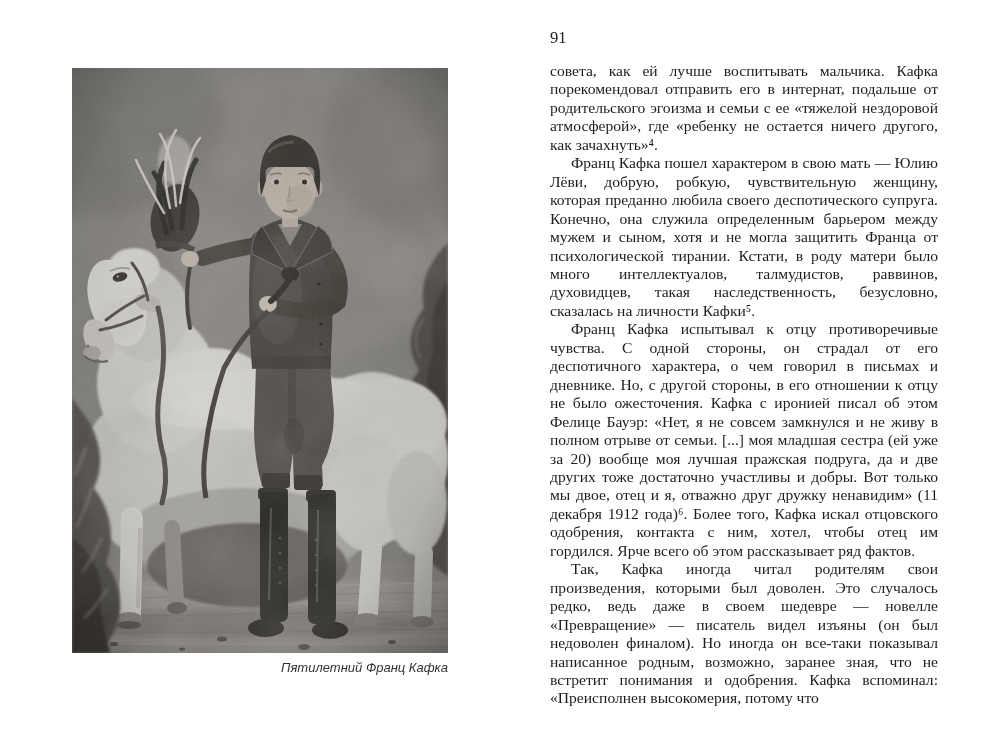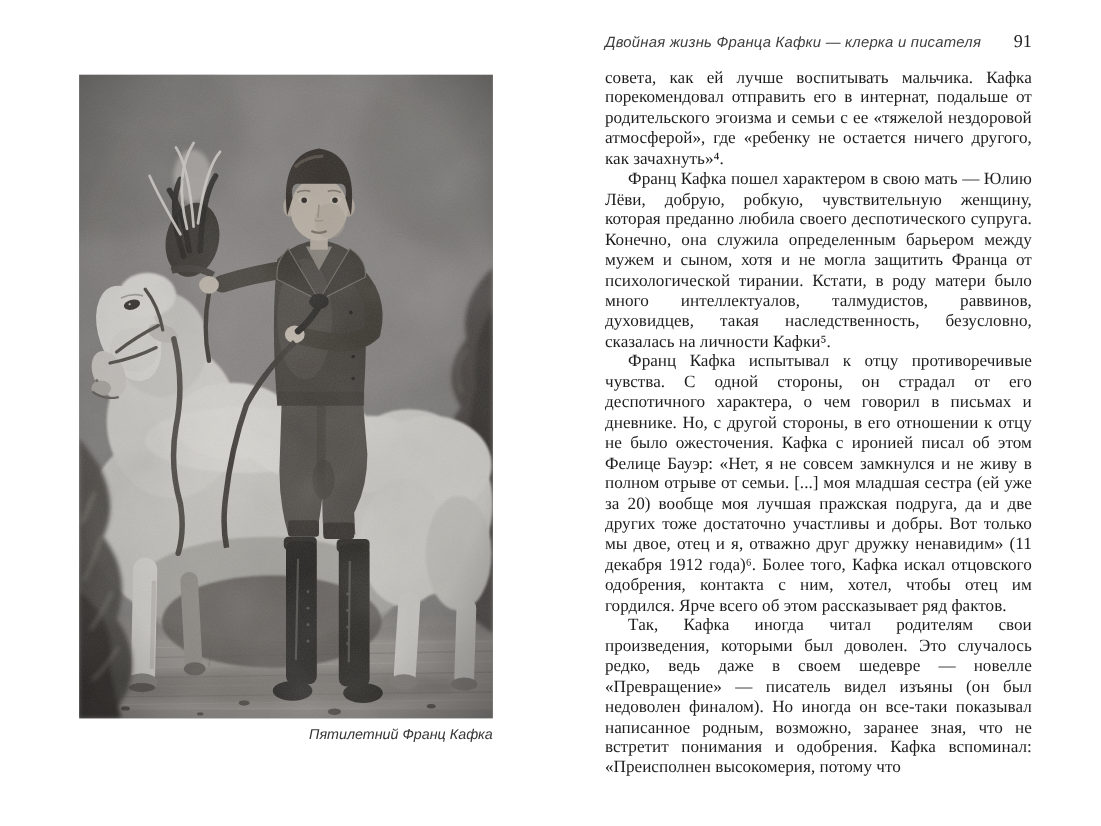--- a/index.html
+++ b/index.html
@@ -23,21 +23,20 @@
                font-size:15.6px;line-height:18.45px;color:#1d1d1d;text-align:justify;}
   .text-column p{margin:0;text-indent:21px;}
   .text-column p.continuation{text-indent:0;font-family:Liberation Serif, serif;}
 </style>
 </head>
 <body>
 
 <div class="page">
 
   <header class="running-head">
-    <span class="running-title">Двойная жизнь Франца Кафки — клерка и писателя</span>
     <span class="page-number">91</span>
   </header>
 
   <figure class="figure">
     <div class="photo">
       <svg viewBox="0 0 376 585" preserveAspectRatio="none">
         <defs>
           <filter id="b1">
               <feGaussianBlur stdDeviation="0.9"></feGaussianBlur>
             </filter>

